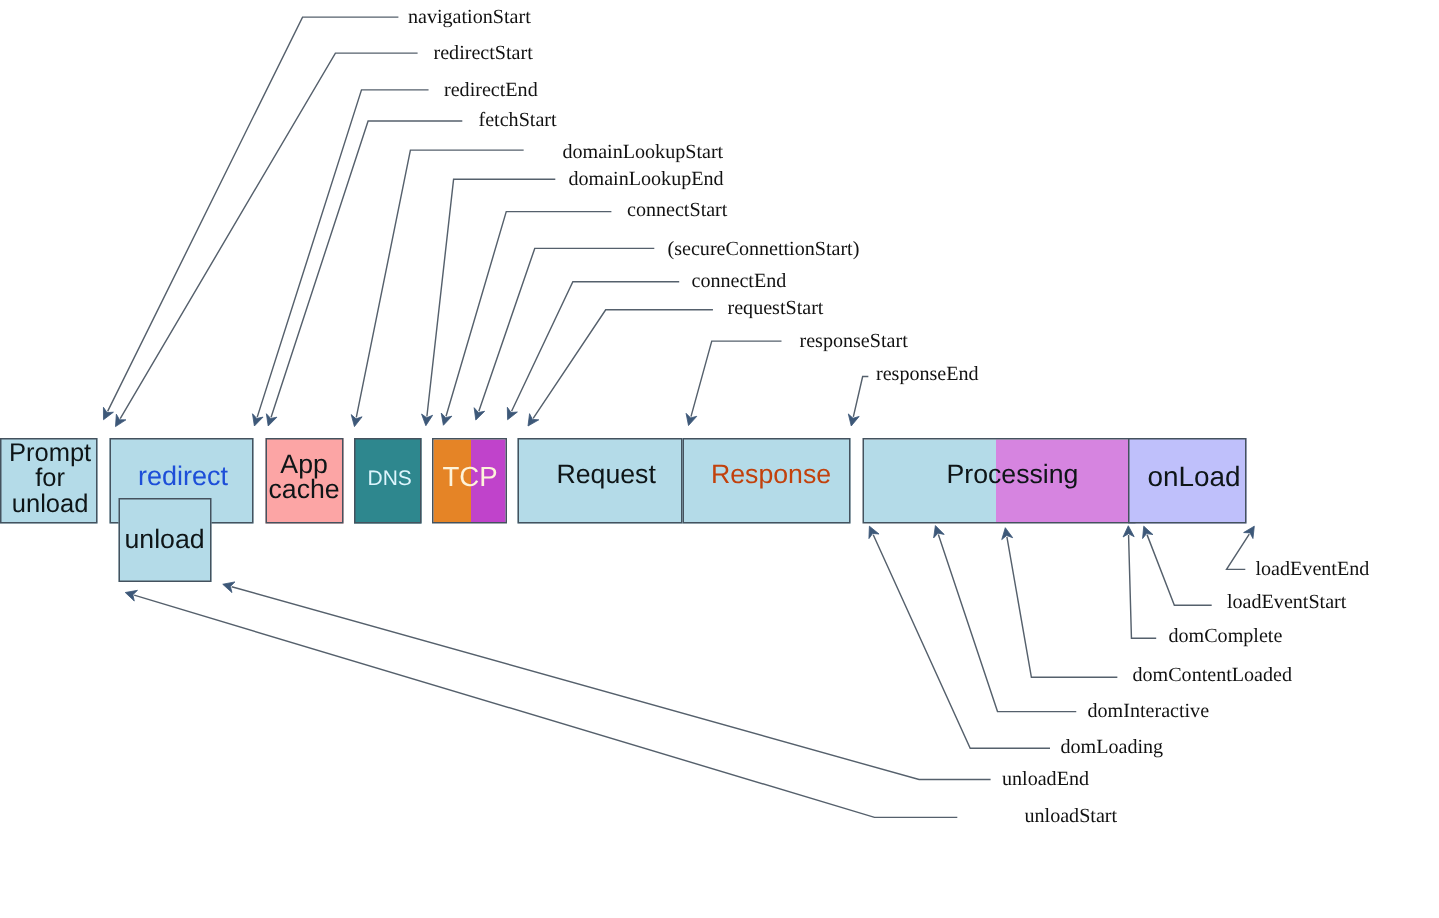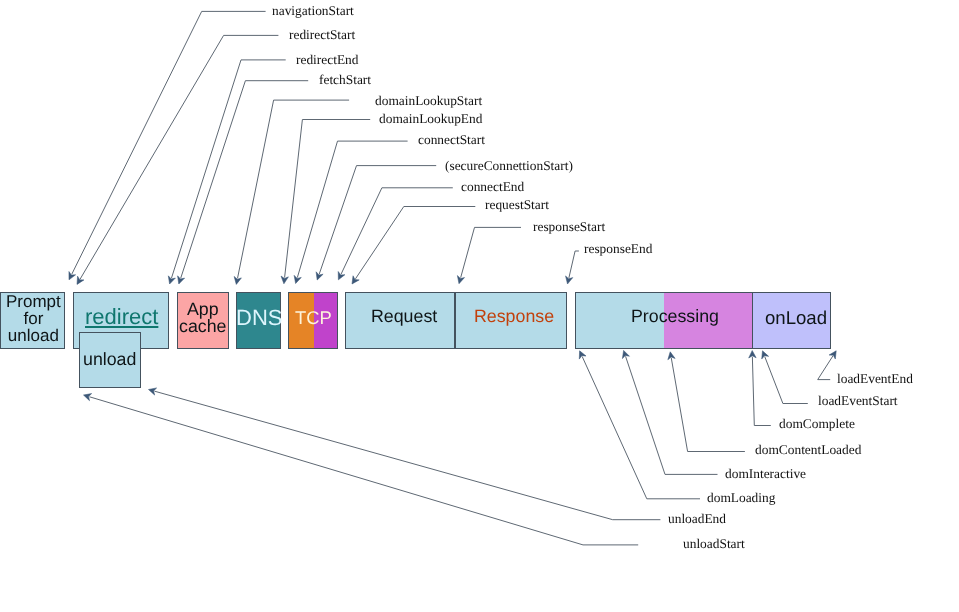--- a/index.html
+++ b/index.html
@@ -102,28 +102,28 @@
         <path d="M 83.50 395.00 L 91.65 393.58 L 88.58 396.52 L 89.52 400.67 Z" fill="#3d5878" stroke="#3d5878" stroke-width="0.55" stroke-linejoin="round"></path>
       </g>
     </svg>
   <div id="boxes">
       <div class="tbox" style="left: 0.3px; top: 291.8px; width: 64.8px; height: 57px; background: rgb(180, 219, 232);">
         <span style="font-size: 17px; color: rgb(14, 21, 23); top: -0.8px; left: 0.3px;">Prompt
 for
 unload</span>
       </div>
       <div class="tbox" style="left: 72.5px; top: 291.8px; width: 96.2px; height: 57px; background: rgb(180, 219, 232);">
-        <span style="font-size: 22px; color: #0f766e; top: -2.5px; left: 1.5px; text-decoration: underline;">redirect</span>
+        <span style="font-size: 18px; color: #1d4ed8; top: -2.5px; left: 1.5px;">redirect</span>
       </div>
       <div class="tbox" style="left: 176.5px; top: 291.8px; width: 52.4px; height: 57px; background: #fca5a5;">
         <span style="font-size: 17.8px; color: rgb(14, 21, 23); top: -2.5px;">App
 cache</span>
       </div>
       <div class="tbox" style="left: 236.3px; top: 291.8px; width: 45px; height: 57px; background: rgb(46, 135, 142);">
-        <span style="font-size: 22px; color: rgb(220, 245, 253); top: -2px; left: 0.6px;">DNS</span>
+        <span style="font-size: 14px; color: rgb(220, 245, 253); top: -2px; left: 0.6px;">DNS</span>
       </div>
       <div class="tbox" style="left: 287.6px; top: 291.8px; width: 50.2px; height: 57px; background: linear-gradient(to right, rgb(229, 132, 38) 0px, rgb(229, 132, 38) 52%, rgb(192, 67, 203) 52%, rgb(192, 67, 203) 100%);">
         <span style="font-size: 18.4px; color: rgb(253, 243, 218); top: -1.5px; left: 1px;">TCP</span>
       </div>
       <div class="tbox" style="left: 344.8px; top: 291.8px; width: 110.5px; height: 57px; background: rgb(180, 219, 232);">
         <span style="font-size: 17.8px; color: rgb(14, 21, 23); top: -3.5px; left: 4.2px;">Request</span>
       </div>
       <div class="tbox" style="left: 455.3px; top: 291.8px; width: 111.8px; height: 57px; background: rgb(180, 219, 232);">
         <span style="font-size: 17.8px; color: #c2410c; top: -3.5px; left: 3.3px;">Response</span>
       </div>

